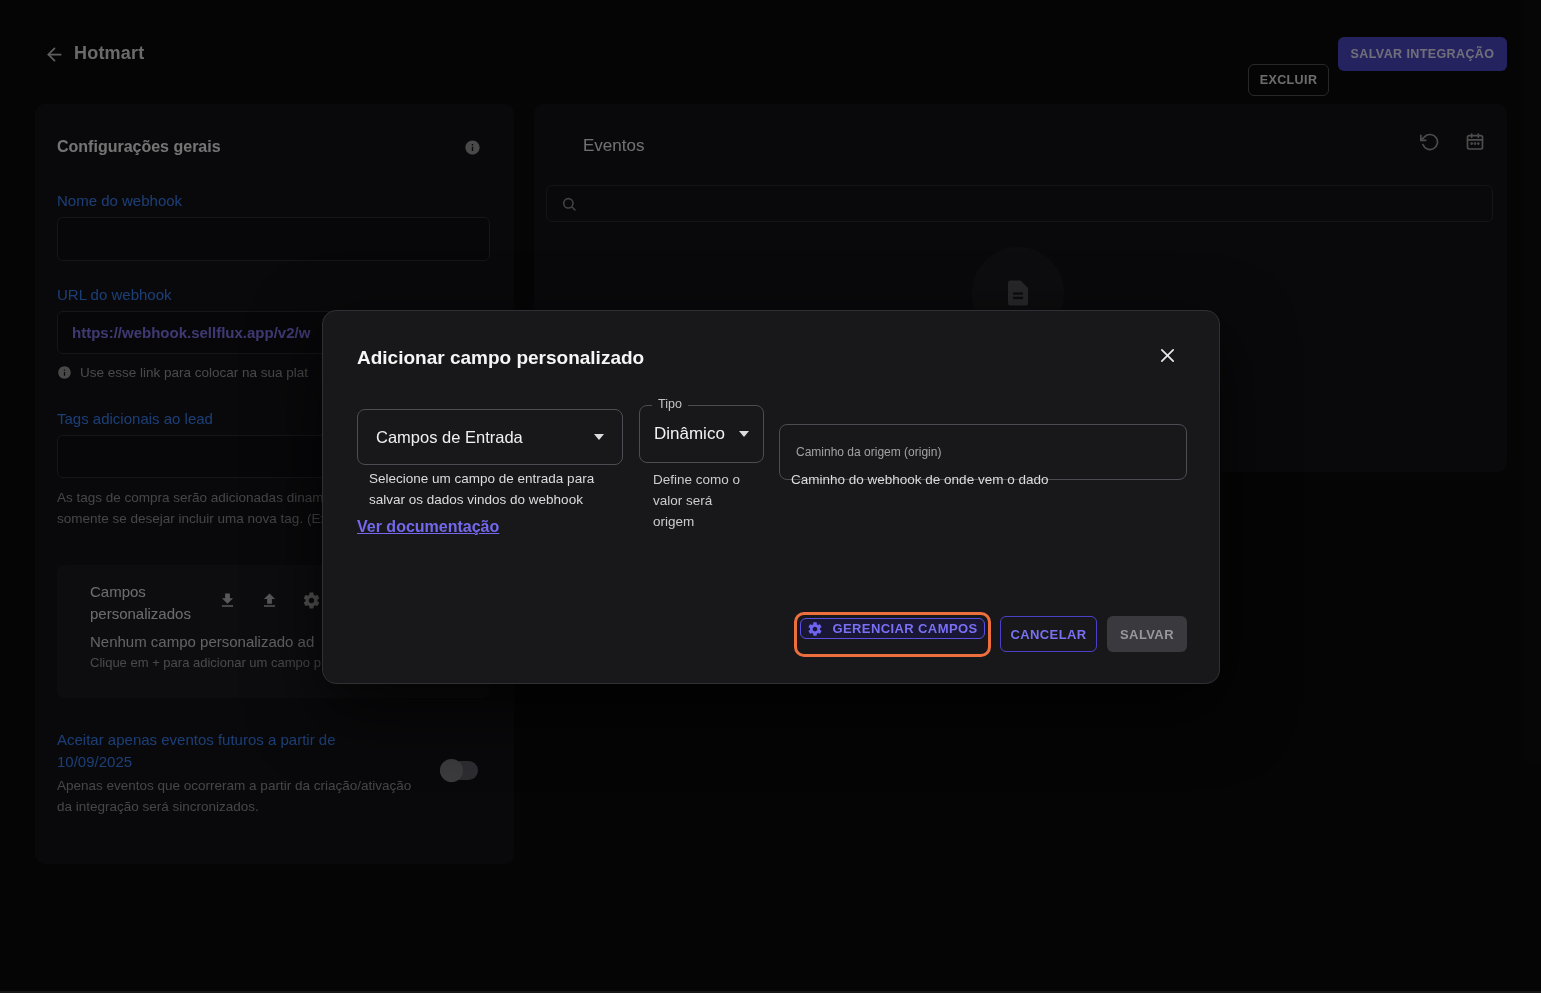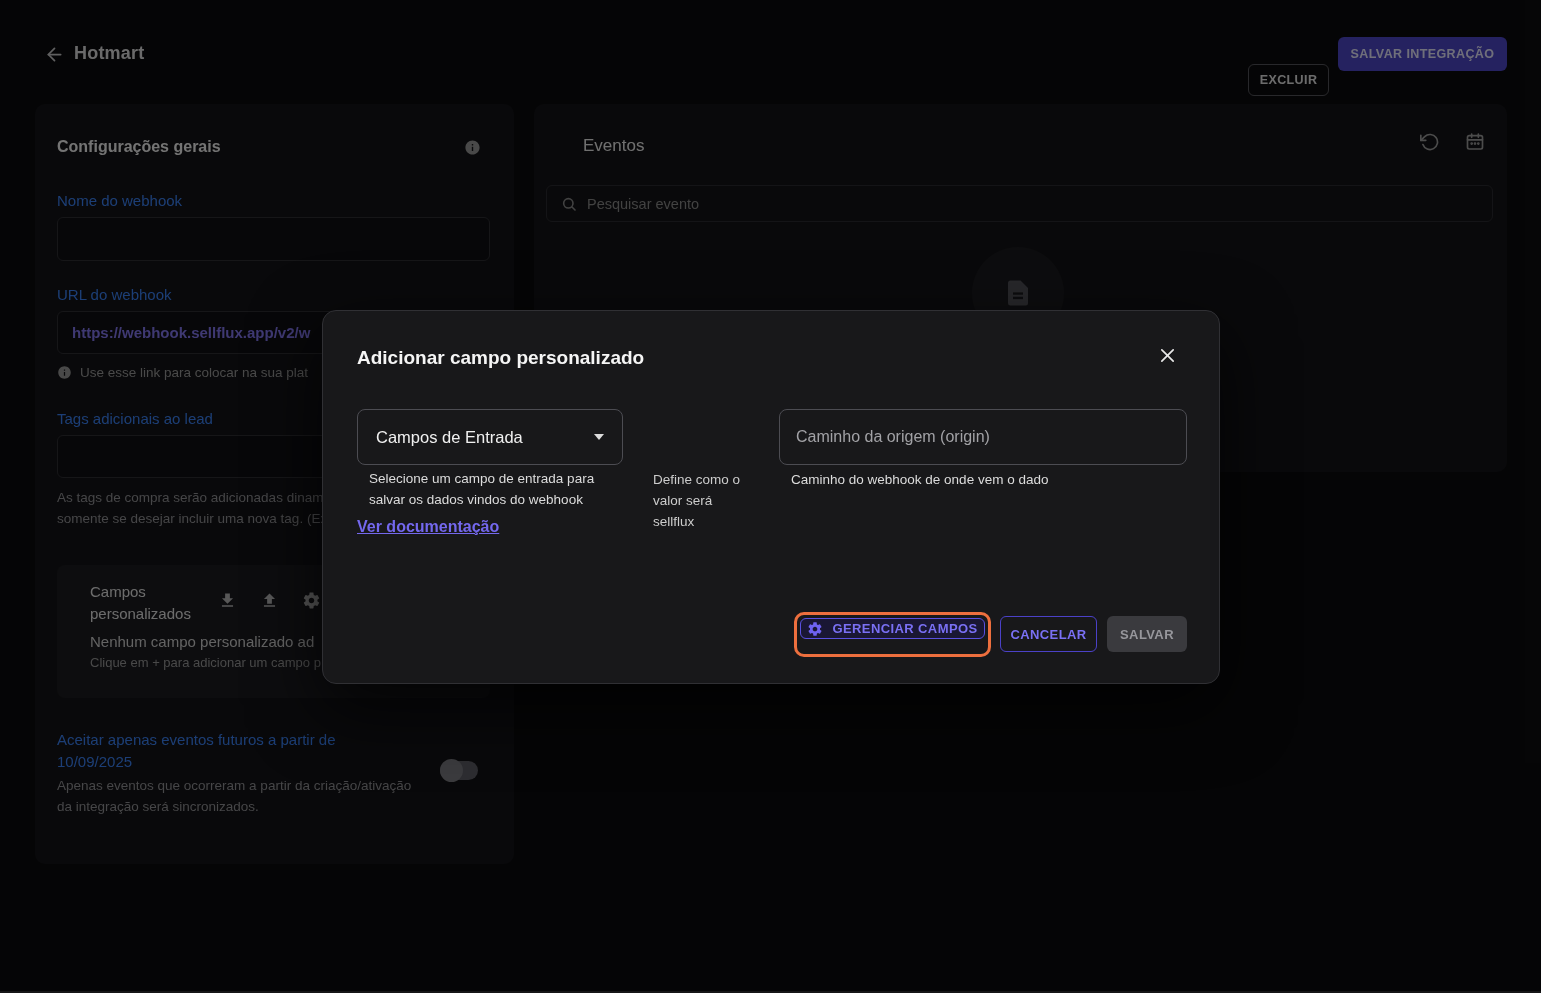--- a/index.html
+++ b/index.html
@@ -49,21 +49,21 @@
   .m-title { font-size:19px; font-weight:600; color:#f5f5f5; }
   .m-close { background:none; border:none; color:#e8e8e8; cursor:pointer; font-size:18px; line-height:1; }
   .m-select { border:1px solid #4c4c52; border-radius:8px; background:transparent; cursor:pointer;
       display:flex; align-items:center; color:#f0f0f0; font-size:16.5px; font-family:"Liberation Sans", sans-serif; }
   .caret { width:0; height:0; border-left:5.5px solid transparent; border-right:5.5px solid transparent;
       border-top:6.5px solid #dcdcdc; }
   .m-fieldset { border:1px solid #4c4c52; border-radius:8px; background:transparent; position:relative; cursor:pointer; }
   .m-fieldset .notch { position:absolute; top:-9px; left:12px; background:#18181a; padding:0 6px;
       font-size:12.5px; color:#c2c2c2; }
   .m-input { border:1px solid #4c4c52; border-radius:8px; background:transparent; color:#e8e8e8;
-      font-size:16px; padding:0 16px; font-family:"Liberation Sans", sans-serif; outline:none; }
+      font-size:12px; padding:0 16px; font-family:"Liberation Sans", sans-serif; outline:none;margin-top:15px; }
   .m-input::placeholder { color:#a2a2a6; }
   .m-hint { font-size:13.5px; color:#dcdcdc; line-height:20.5px; }
   .m-hint-sm { font-size:13.5px; color:#cccccc; line-height:21px; }
   .m-link { font-size:16px; font-weight:600; color:#7468ee; text-decoration:underline; cursor:pointer; }
   .info-box { background:#0e1c28; border-radius:4px; }
   .info-text { font-size:14.5px; color:#f0f0f0; line-height:19.5px; }
   .btn-outline-purple { background:transparent; border:1px solid #4b41c8; border-radius:6px; color:#7a5ff5;
       font-size:13px; font-weight:600; letter-spacing:.3px; cursor:pointer; font-family:"Liberation Sans", sans-serif; }
   .highlight-ring { border:3px solid #ed6f3e; border-radius:10px; }
   .btn-manage { background:#1a1734; border:1px solid #5a50e0; border-radius:6px; color:#7a70f4;
@@ -171,21 +171,20 @@
       </svg>
   </span>
 
   <div class="abs search-box" style="left:546px;top:185px;">
     <span class="abs" style="left:14px;top:10px;color:#8a8a8a;">
       <svg width="16" height="16" viewBox="0 0 24 24" fill="none" stroke="currentColor" stroke-width="2.4" stroke-linecap="round">
           <circle cx="11" cy="11" r="7"></circle>
           <path d="M16.5 16.5L21 21"></path>
         </svg>
     </span>
-    <input class="search-input" placeholder="Pesquisar evento" style="">
   </div>
 
   <div class="abs doc-circle" style="left:972px;top:247px;">
     <span>
       <svg width="30" height="30" viewBox="0 0 24 24">
           <path fill="#55555a" d="M14 2H6a2 2 0 0 0-2 2v16a2 2 0 0 0 2 2h12a2 2 0 0 0 2-2V8l-6-6z"></path>
           <rect x="8" y="11.5" width="8" height="1.9" fill="#1d1d21"></rect>
           <rect x="8" y="15" width="8" height="1.9" fill="#1d1d21"></rect>
         </svg>
     </span>
@@ -204,33 +203,40 @@
             <path d="M4 4l16 16M20 4L4 20"></path>
           </svg>
       </span>
     </button>
 
     <div class="abs m-select" style="left:34px;top:98px;width:266px;height:56px;padding:0 18px;">
       <span style="flex:1;">Campos de Entrada</span>
       <span class="caret"></span>
     </div>
 
+    <div class="abs m-fieldset" style="left:316px;top:94px;width:125px;height:58px;">
+      <span class="notch">Tipo</span>
+      <div style="display:flex;align-items:center;height:100%;padding:0 14px;color:#f2f2f2;font-size:17px;">
+        <span style="flex:1;">Dinâmico</span>
+        <span class="caret"></span>
+      </div>
+    </div>
 
     <input class="abs m-input" style="left: 456px; top: 98px; width: 408px; height: 56px;" placeholder="Caminho da origem (origin)">
 
     <div class="abs m-hint" style="left:46px;top:158px;">
       <div>Selecione um campo de entrada para</div>
       <div>salvar os dados vindos do webhook</div>
     </div>
     <div class="abs m-link" style="left:34px;top:207px;">Ver documentação</div>
 
     <div class="abs m-hint-sm" style="left:330px;top:158px;">
       <div>Define como o</div>
       <div>valor será</div>
-      <div>sellflux</div>
+      <div>origem</div>
     </div>
 
     <div class="abs m-hint" style="left:468px;top:159px;white-space:nowrap;">Caminho do webhook de onde vem o dado</div>
 
 
     <div class="abs highlight-ring" style="left:471px;top:301px;width:197px;height:45px;">
       <button class="btn-manage" style="position:absolute;left:3px;top:3px;width:185px;height:21px;">
         <span style="color:#6f63f2;">
           <svg width="16" height="16" viewBox="0 0 24 24">
               <path fill="currentColor" d="M19.43 12.98c.04-.32.07-.64.07-.98s-.03-.66-.07-.98l2.11-1.65c.19-.15.24-.42.12-.64l-2-3.46c-.12-.22-.39-.3-.61-.22l-2.49 1c-.52-.4-1.08-.73-1.69-.98l-.38-2.65C14.46 2.18 14.25 2 14 2h-4c-.25 0-.46.18-.49.42l-.38 2.65c-.61.25-1.17.59-1.69.98l-2.49-1c-.23-.09-.49 0-.61.22l-2 3.46c-.13.22-.07.49.12.64l2.11 1.65c-.04.32-.07.65-.07.98s.03.66.07.98l-2.11 1.65c-.19.15-.24.42-.12.64l2 3.46c.12.22.39.3.61.22l2.49-1c.52.4 1.08.73 1.69.98l.38 2.65c.03.24.24.42.49.42h4c.25 0 .46-.18.49-.42l.38-2.65c.61-.25 1.17-.59 1.69-.98l2.49 1c.23.09.49 0 .61-.22l2-3.46c.12-.22.07-.49-.12-.64l-2.11-1.65zM12 15.5c-1.93 0-3.5-1.57-3.5-3.5s1.57-3.5 3.5-3.5 3.5 1.57 3.5 3.5-1.57 3.5-3.5 3.5z"></path>

